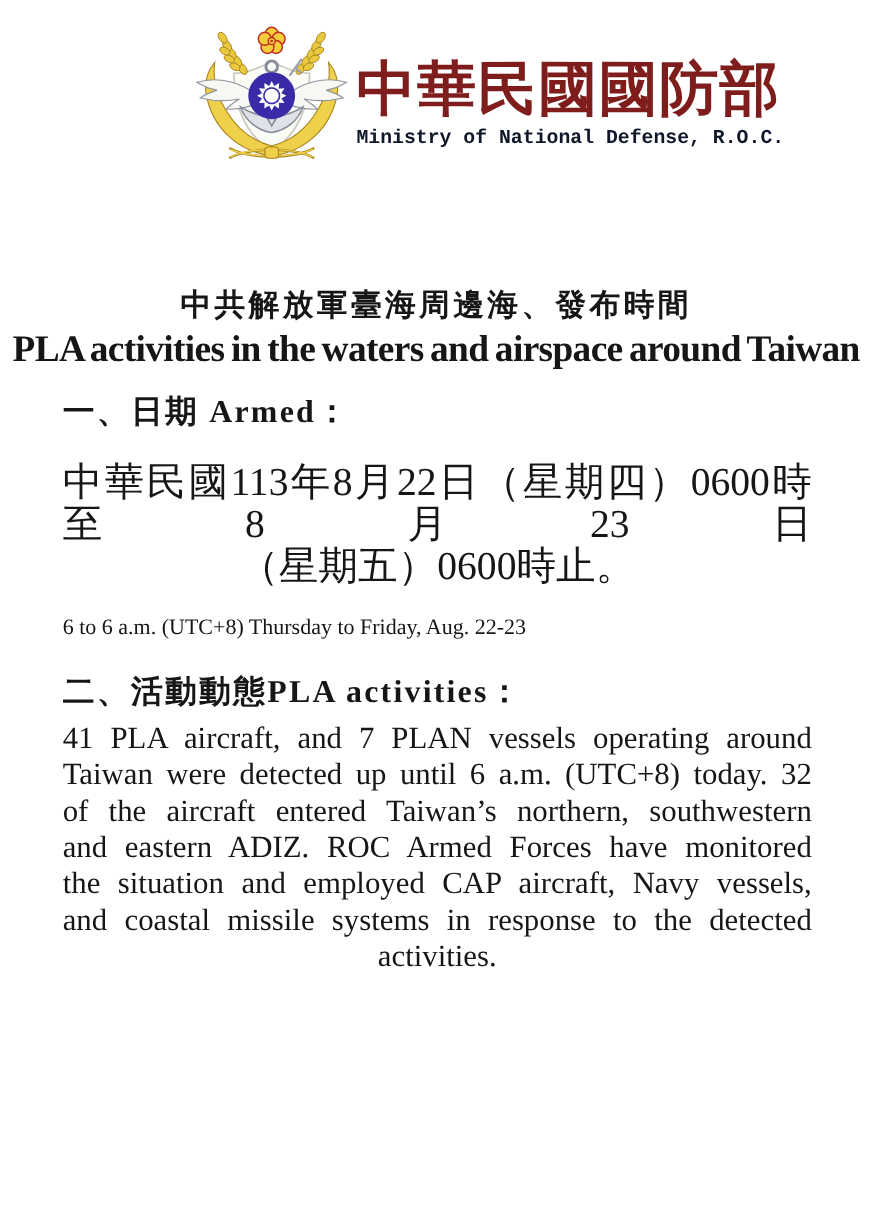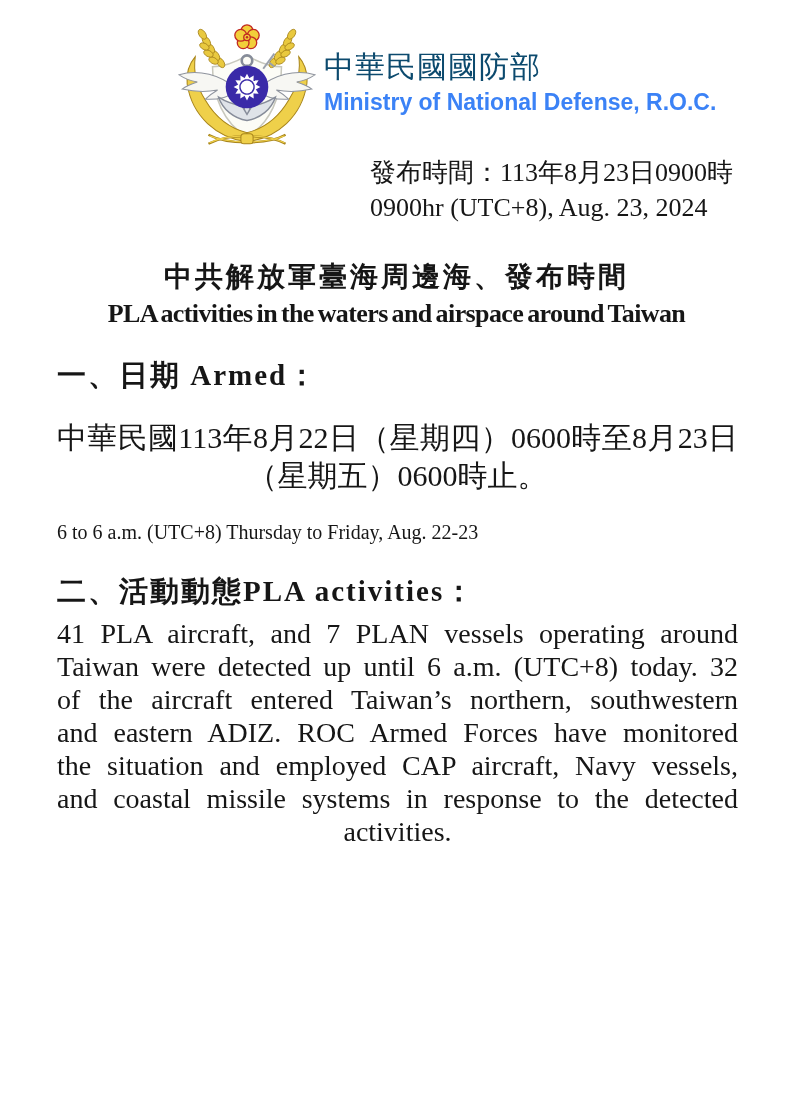--- a/index.html
+++ b/index.html
@@ -10,42 +10,42 @@
     color:#161616;
     font-family:"Liberation Serif","DejaVu Serif",serif;
     overflow:hidden;
   }
 
   
   .header { position:absolute; top:22px; left:176px; display:flex; align-items:flex-start; }
   .emblem-wrap { width:142px; height:128px; flex:0 0 auto; }
   .org-block { margin-left:6px; padding-top:28px; }
   .org-zh {
-    font-size:30px; font-weight:400; line-height:1.15;
-    letter-spacing:1px; color:#0c4a6e; white-space:nowrap;
+    font-size:54px; font-weight:700; line-height:1.15;
+    letter-spacing:1px; color:#7f1d1d; white-space:nowrap;
   }
   .org-en {
-    margin-top:4px; font-size:23px; font-weight:700;
-    font-family:Liberation Sans, sans-serif;
-    color:#3b82f6; white-space:nowrap;
+    margin-top:4px; font-size:18px; font-weight:700;
+    font-family:Liberation Mono, monospace;
+    color:#0f172a; white-space:nowrap;
   }
 
   
   .release { position:absolute; top:155px; left:370px; font-size:26px; line-height:35px; }
   .release div { white-space:nowrap; }
 
   
   .doc-title { position:absolute; top:258px; left:0; width:100%; text-align:center; font-weight:700; }
   .doc-title-zh { font-size:28px; letter-spacing:3px; }
-  .doc-title-en { margin-top:3px; font-size:26px; letter-spacing:-0.6px; word-spacing:-2px; }
+  .doc-title-en { margin-top:3px; font-size:34px; letter-spacing:-0.6px; word-spacing:-2px; }
 
   
   .content { position:absolute; left:57px; top:357px; width:681px; }
   .sec-heading { font-size:29px; font-weight:700; line-height:36px; letter-spacing:2px; }
-  .zh-para { font-size:30px; line-height:38px; }
+  .zh-para { font-size:36px; line-height:38px; }
   .zh-act  { font-size:30px; line-height:37px; margin-top:30px; }
   .en-line-single { margin-top:20px; font-size:20px; line-height:34px; }
   .h2 { margin-top:24px; }
   .zh-date { margin-top:26px; }
   .en-para { margin-top:8px; font-size:28px; line-height:33px; }
   .jline { text-align:justify; text-align-last:justify; }
   .lline { text-align:center; }
 </style>
 </head>
 <body>
@@ -139,24 +139,20 @@
           <use href="#ray" transform="rotate(330)"></use>
         </g>
       </svg>
     </div>
     <div class="org-block">
       <div class="org-zh">中華民國國防部</div>
       <div class="org-en">Ministry of National Defense, R.O.C.</div>
     </div>
   </div>
 
-  <div class="release">
-    <div>發布時間：113年8月23日0900時</div>
-    <div>0900hr (UTC+8), Aug. 23, 2024</div>
-  </div>
 
   <div class="doc-title">
     <div class="doc-title-zh">中共解放軍臺海周邊海、發布時間</div>
     <div class="doc-title-en">PLA activities in the waters and airspace around Taiwan</div>
   </div>
 
   <div class="content">
 
     <div class="sec-heading">一、日期 Armed：</div>
 

